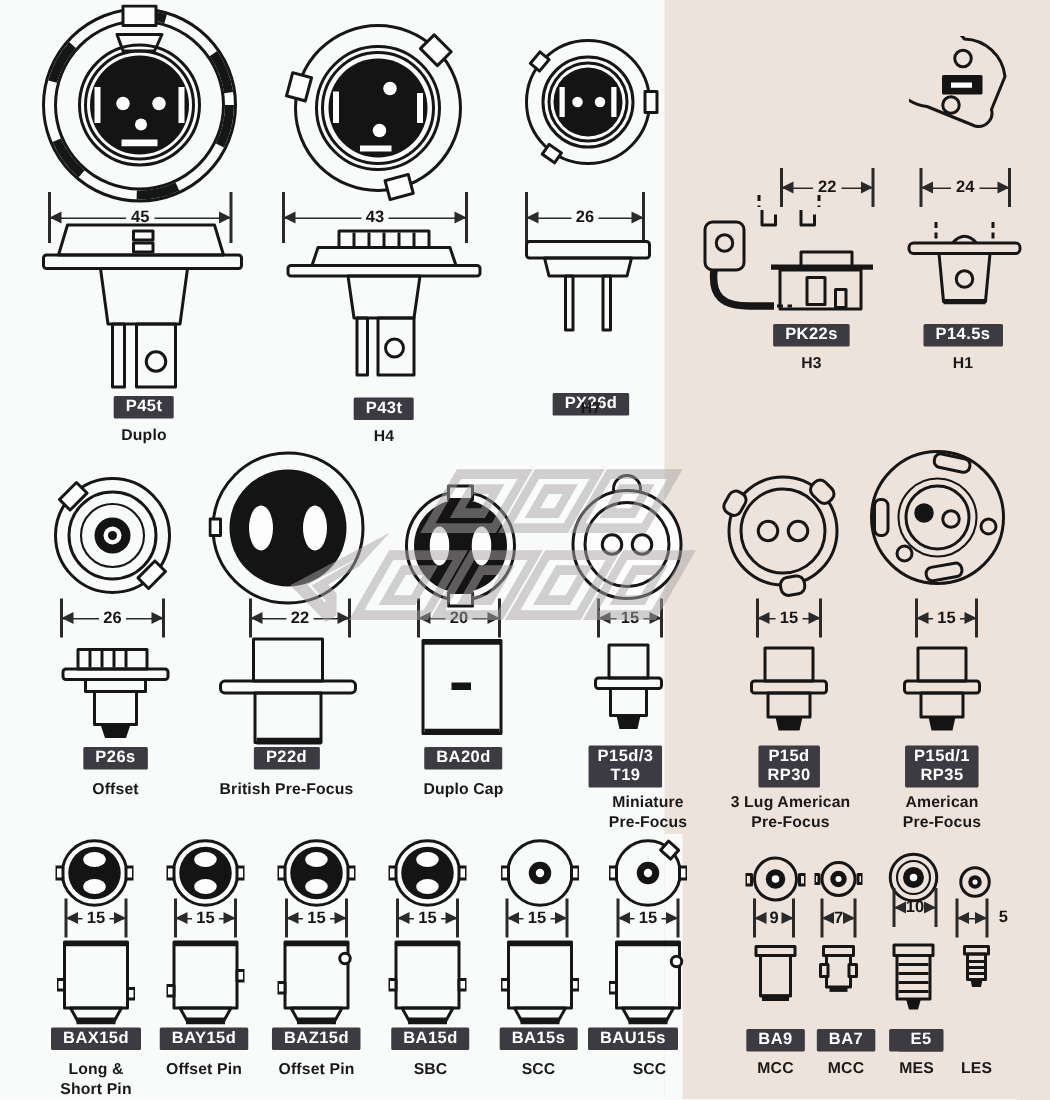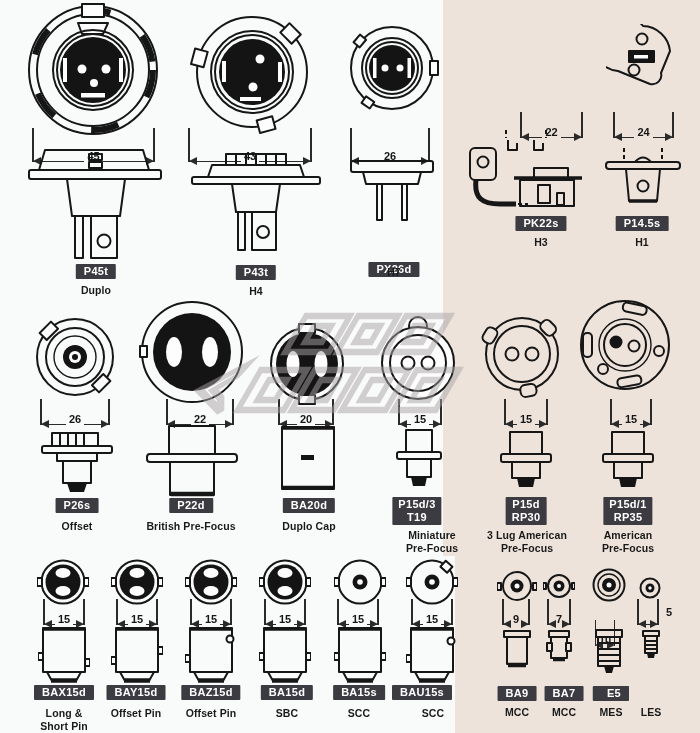--- a/index.html
+++ b/index.html
@@ -13,21 +13,21 @@
   #stage svg.art .df{fill:#141414;stroke:#161616}
   #stage svg.art .wf{fill:#fdfdfd;stroke:#161616}
   #stage svg.art .pf{fill:#eee3db;stroke:#161616}
   #stage svg.art .wn{fill:#fdfdfd;stroke:none}
   #stage svg.art .tk{stroke-width:3.5}
   #stage svg.art .t4{stroke-width:4.5}
   #stage svg.art .d{stroke-dasharray:4 3}
   #stage svg.art .sw5{stroke-width:5}
   #stage svg.art .sw1{stroke-width:1.4}
   #stage svg.art .seg{stroke-width:6;stroke-dasharray:28 40}
-  .dim{position:absolute;display:flex;align-items:flex-end;height:26px}
+  .dim{position:absolute;display:flex;align-items:center;height:26px}
   .dim.tall{height:34px}
   .dim .t{width:2px;align-self:stretch;background:#2a2a2a}
   .dim .a{flex:1;height:0;border-top:1.6px solid #2a2a2a;position:relative}
   .dim .a.l::before{content:"";position:absolute;left:-1px;top:-5px;
     border-top:4px solid transparent;border-bottom:4px solid transparent;border-right:8px solid #2a2a2a}
   .dim .a.r::after{content:"";position:absolute;right:-1px;top:-5px;
     border-top:4px solid transparent;border-bottom:4px solid transparent;border-left:8px solid #2a2a2a}
   .dim b{font-size:11px;font-weight:700;padding:0 3px;line-height:1;color:#161616}
   .dim.out b{position:absolute;right:-13px;top:50%;transform:translateY(-50%);padding:0}
   .badge{position:absolute;transform:translateX(-50%);background:#3b3b41;color:#fff;
@@ -607,21 +607,21 @@
     <div class="cap" style="left:564px;top:706px">MCC</div>
   </div>
 
   <div class="fig">
     <svg class="art" style="left:590px;top:566px" width="38" height="38">
       <circle cx="19" cy="19" r="15.5"></circle>
         <circle cx="19" cy="19" r="11" class="sw1"></circle>
       <circle cx="19" cy="19" r="7" class="f"></circle>
         <circle cx="19" cy="19" r="2.5" class="wn"></circle>
     </svg>
-    <div class="dim" style="left:595px;top:620px;width:20px">
+    <div class="dim" style="left:595px;top:592px;width:30px">
         <i class="t"></i>
         <i class="a l"></i>
         <b class="mid">10</b>
         <i class="a r"></i>
         <i class="t"></i>
       </div>
     <svg class="art" style="left:591px;top:628px" width="36" height="48">
       <rect x="5" y="2" width="26" height="7"></rect>
         <rect x="7" y="9" width="22" height="29"></rect>
       <line x1="8" y1="15" x2="28" y2="15"></line>

